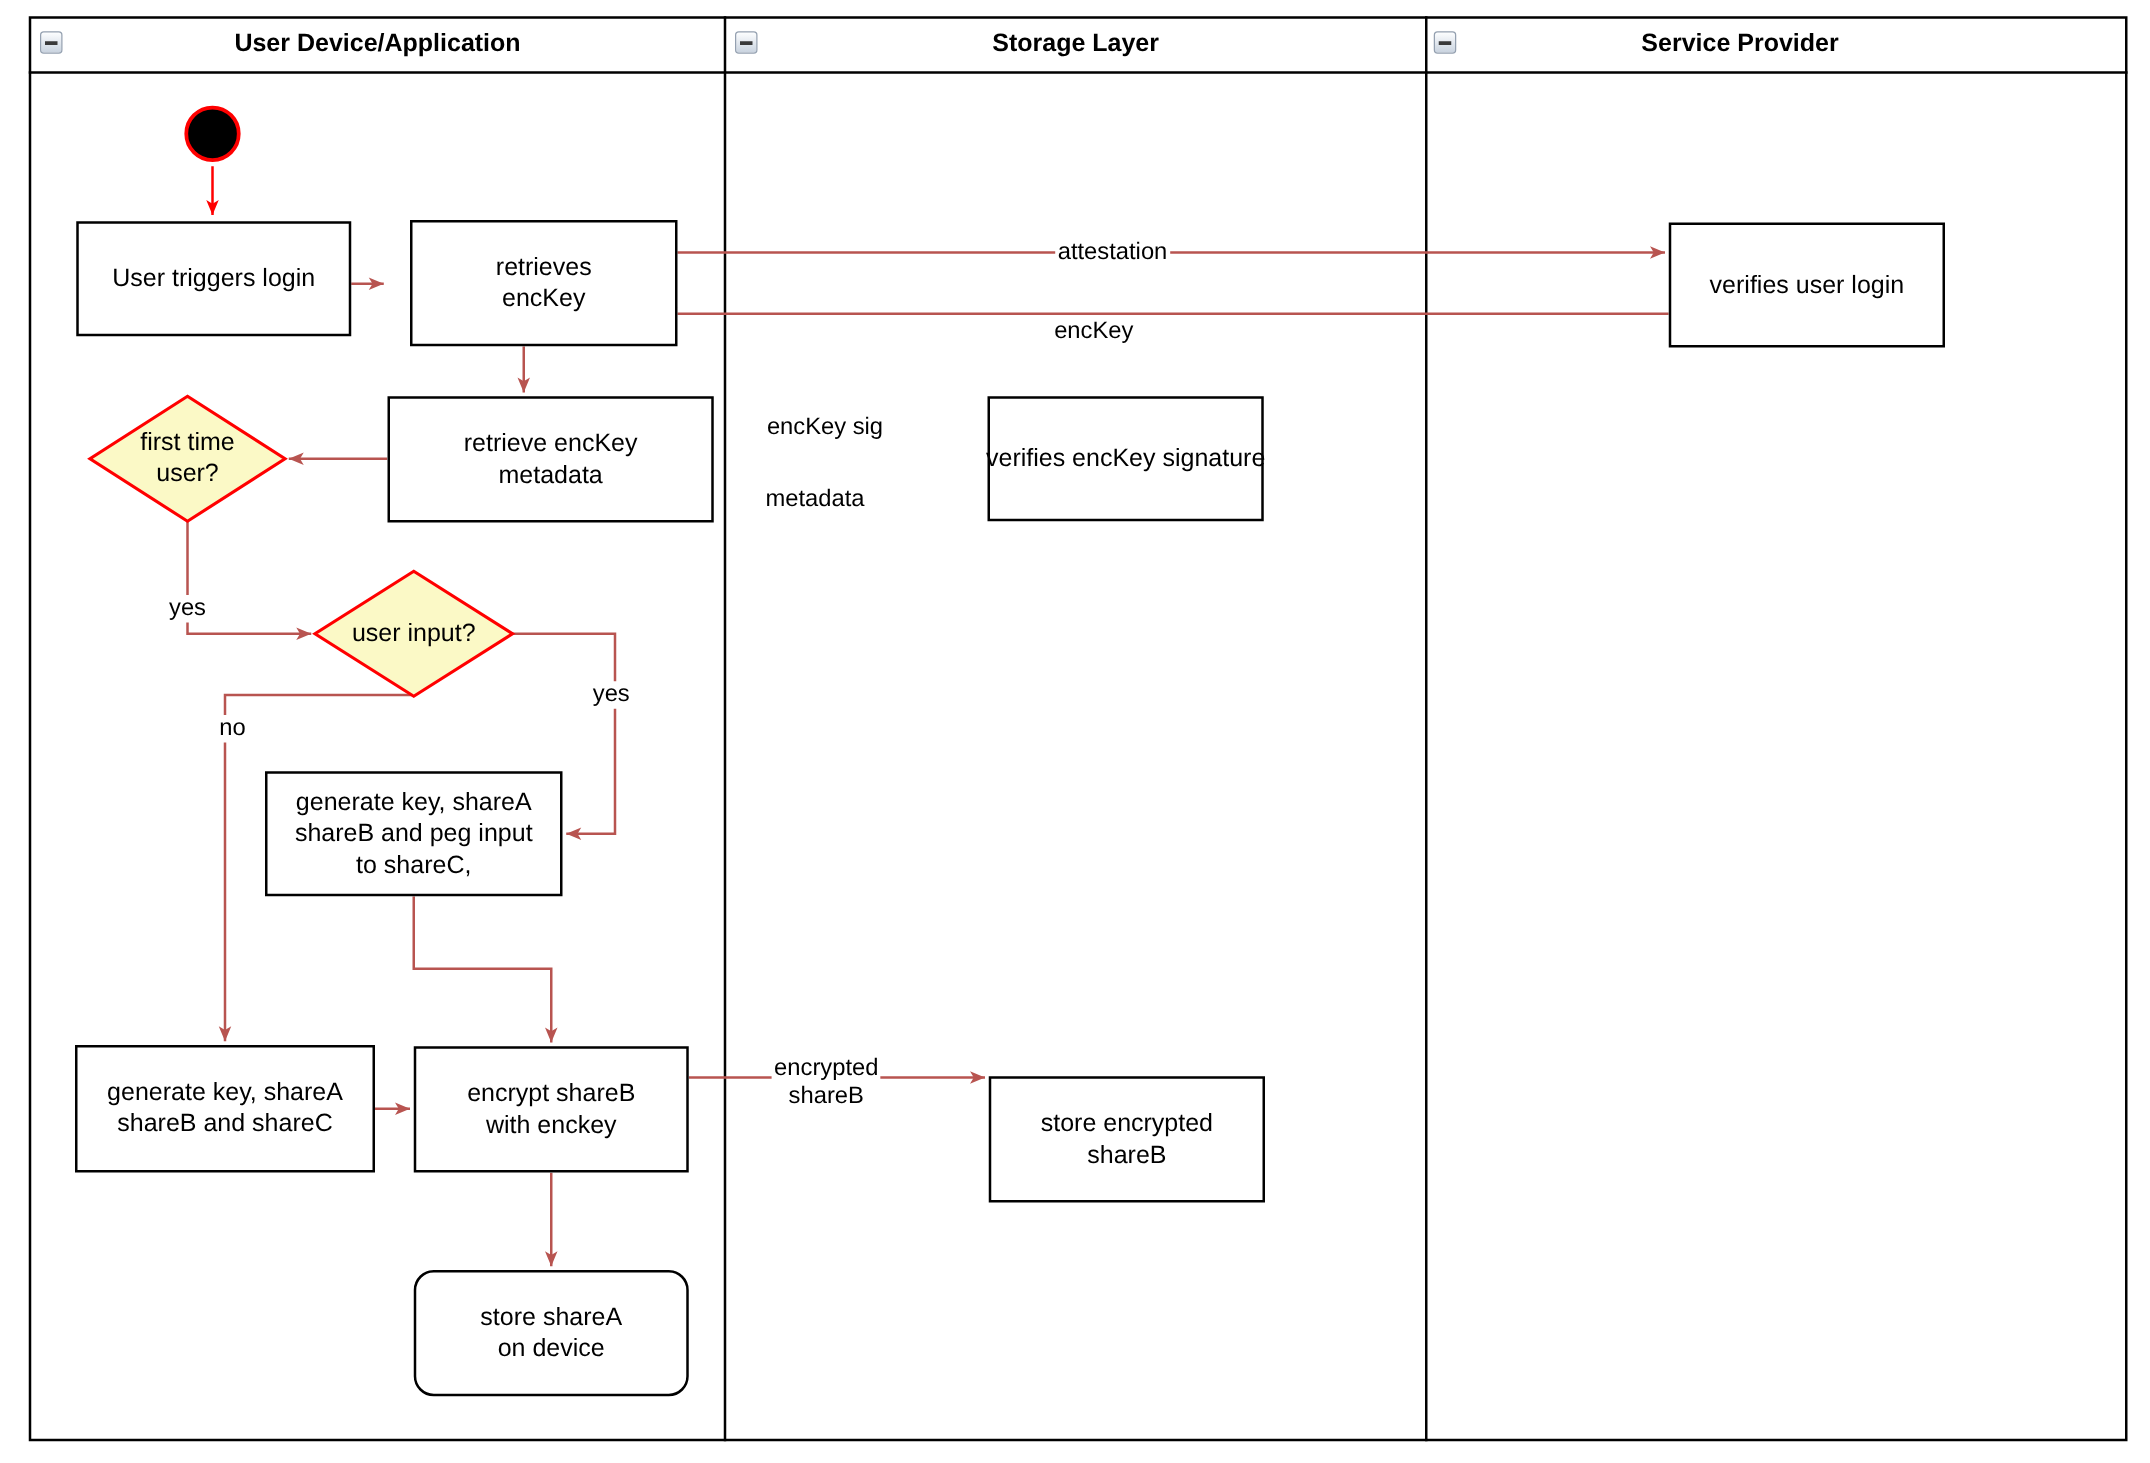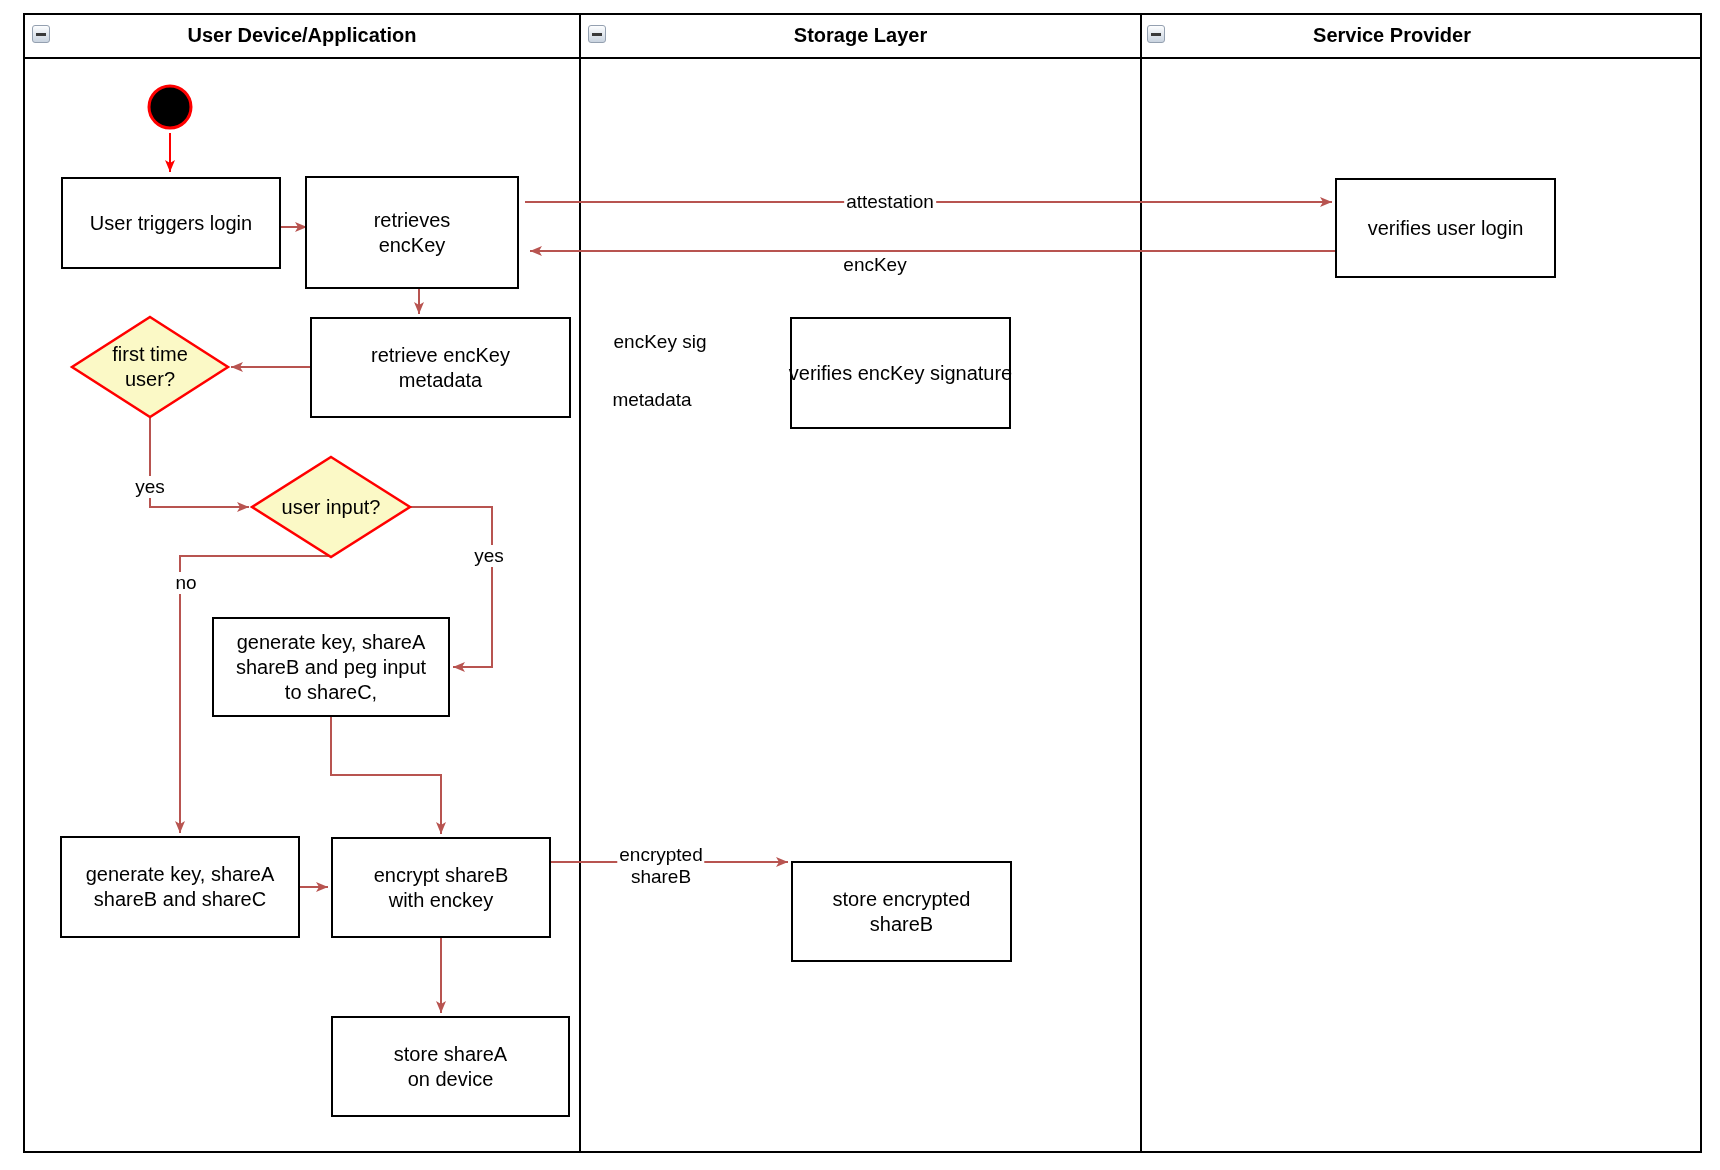--- a/index.html
+++ b/index.html
@@ -84,36 +84,36 @@
       <path d="M300,887 L328,887" marker-end="url(#ah)"></path>
       <path d="M551,862 L788,862" marker-end="url(#ah)"></path>
       <path d="M441,938 L441,1013" marker-end="url(#ah)"></path>
     </g>
 
     <polygon points="150,317 228,367 150,417 72,367" fill="#FBF9C6" stroke="#FF0000" stroke-width="2.5"></polygon>
     <polygon points="331,457 410,507 331,557 252,507" fill="#FBF9C6" stroke="#FF0000" stroke-width="2.5"></polygon>
   </svg>
 
   <div class="box" style="left:61px;top:177px;width:220px;height:92px;">User triggers login</div>
-  <div class="box" style="left:305px;top:176px;width:214px;height:113px;">retrieves
+  <div class="box" style="left:328px;top:176px;width:214px;height:101px;">retrieves
 encKey</div>
   <div class="box" style="left:1335px;top:178px;width:221px;height:100px;">verifies user login</div>
   <div class="box" style="left:310px;top:317px;width:261px;height:101px;">retrieve encKey
 metadata</div>
-  <div class="box nowrap" style="left:790px;top:317px;width:221px;height:112px;">verifies encKey signature</div>
+  <div class="box nowrap" style="left:790px;top:317px;width:221px;height:100px;">verifies encKey signature</div>
   <div class="box" style="left:212px;top:617px;width:238px;height:100px;">generate key, shareA
 shareB and peg input
 to shareC,</div>
   <div class="box" style="left:60px;top:836px;width:240px;height:102px;">generate key, shareA
 shareB and shareC</div>
   <div class="box" style="left:331px;top:837px;width:220px;height:101px;">encrypt shareB
 with enckey</div>
   <div class="box" style="left:791px;top:836px;width:221px;height:101px;margin-top:25px;">store encrypted
 shareB</div>
-  <div class="box" style="left:331px;top:1016px;width:239px;height:101px;">store shareA
+  <div class="box" style="left:331px;top:1016px;width:220px;height:101px;border-radius:16px;">store shareA
 on device</div>
 
   <div class="dlabel" style="left:150px;top:367px;">first time
 user?</div>
   <div class="dlabel" style="left:331px;top:507px;">user input?</div>
 
   <div class="elabel" style="left:890px;top:202px;">attestation</div>
   <div class="elabel" style="left:875px;top:265px;">encKey</div>
   <div class="elabel" style="left:660px;top:342px;">encKey sig</div>
   <div class="elabel" style="left:652px;top:400px;">metadata</div>

